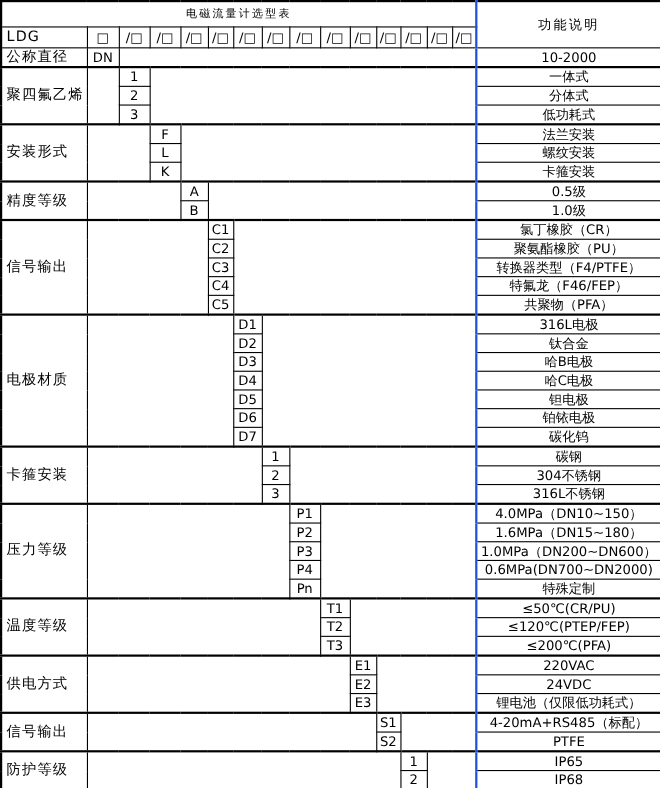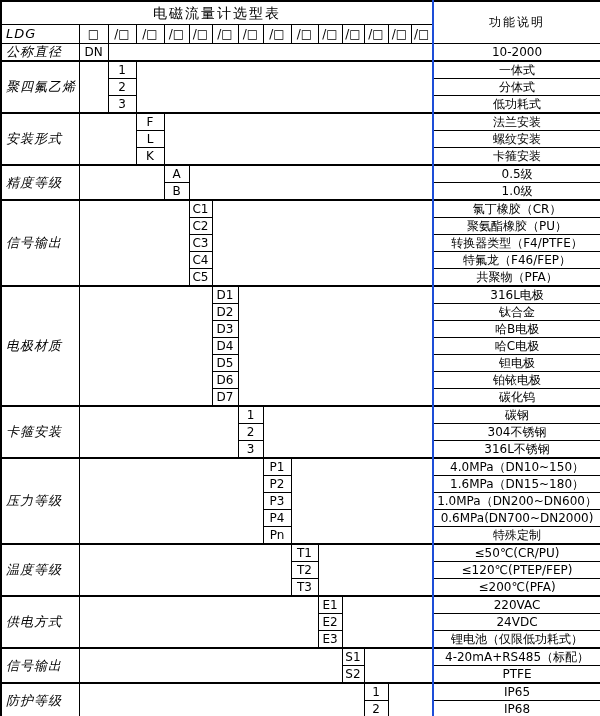--- a/index.html
+++ b/index.html
@@ -5,23 +5,23 @@
   html,body{margin:0;padding:0;background:#fff;}
   body{width:600px;font-family:"DejaVu Sans","Liberation Sans",sans-serif;color:#000;}
   table#sel-table{
     width:600px;height:716px;border-collapse:collapse;table-layout:fixed;
     border:2px solid #000;background:#fff;
   }
   #sel-table td{
     border:1px solid #000;padding:0 1px;overflow:hidden;white-space:nowrap;
     font-size:12px;line-height:1.05;text-align:center;vertical-align:middle;
   }
-  #sel-table td.title-cell{font-size:14px;letter-spacing:2px;height:22px;}
+  #sel-table td.title-cell{font-size:10px;letter-spacing:2px;height:22px;}
   #sel-table td.fn-head{font-size:14px;letter-spacing:2px;}
-  #sel-table td.cat{font-size:13px;letter-spacing:1px;text-align:left;padding-left:4px;font-style:italic;}
+  #sel-table td.cat{font-size:13px;letter-spacing:1px;text-align:left;padding-left:4px;}
   #sel-table td.code{font-size:12px;}
   #sel-table td.fn{border-left:2px solid #1d4ed8;font-size:12px;}
   #sel-table td.sec-top{border-top:2px solid #000;}
   #sel-table tr.r-code td{height:18px;}
   #sel-table tr.r-data td{height:16px;}
 </style>
 </head>
 <body>
 
 <table id="sel-table">

